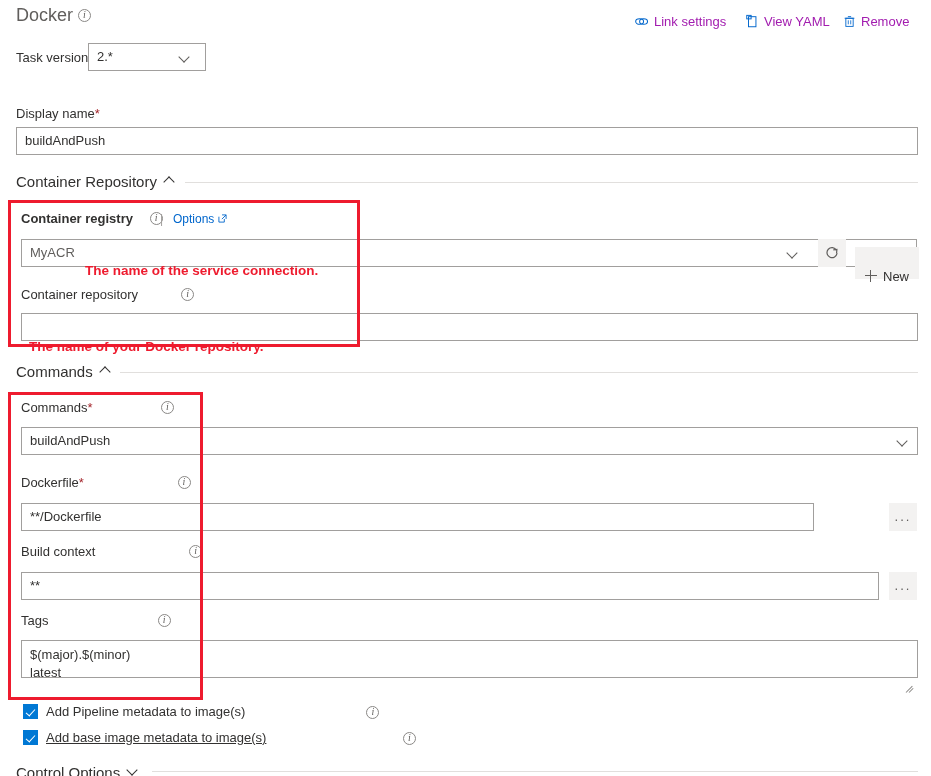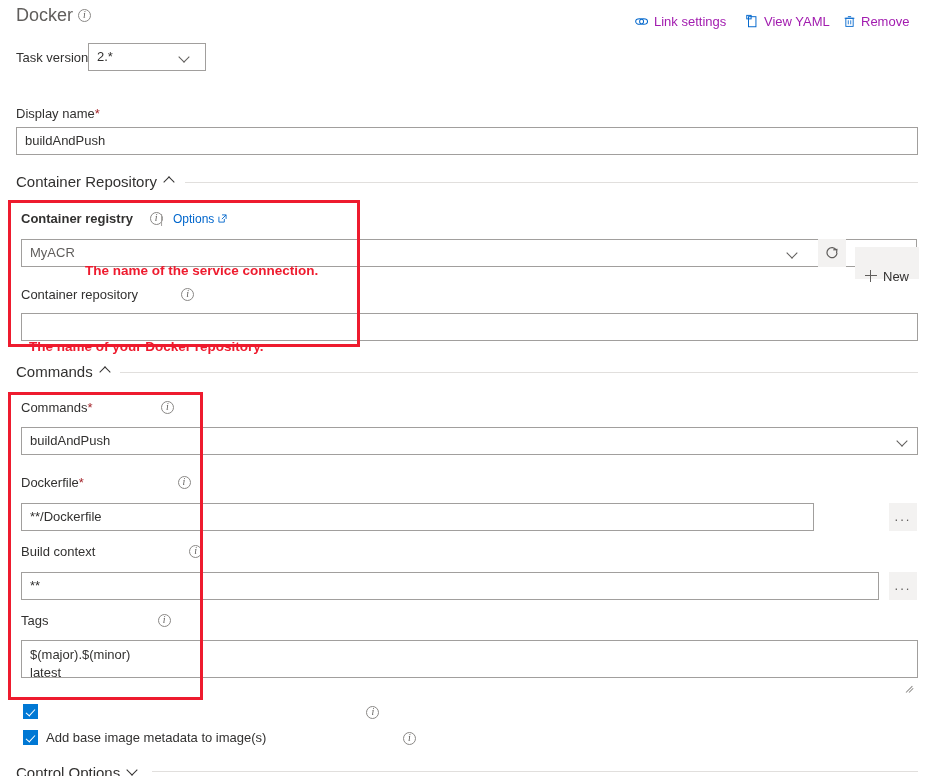--- a/index.html
+++ b/index.html
@@ -416,25 +416,25 @@
 <span class="abs info-icon" style="left:58px; top:613px;"></span>
 <div class="ta" style="left:21px; top:640px; width:897px; height:38px;">$(major).$(minor)
 latest</div>
 <div class="resize-grip" style="left:906px; top:683px;">
   <i style="width:9px; left:0px; top:9px; transform:rotate(-45deg);"></i>
   <i style="width:6px; left:3px; top:9px; transform:rotate(-45deg);"></i>
 </div>
 
 
 <div class="cbx-row" style="left:23px; top:703px;">
-  <span class="cbx"></span>
+  <span class="cbx"></span><span class="cbx-label">Add Pipeline metadata to image(s)</span>
 </div>
 <span class="abs info-icon" style="left:250px; top:705px;"></span>
 
-<div class="cbx-row" style="left:23px; top:729px;">
+<div class="cbx-row" style="left:23px; top:729px;text-decoration:underline;">
   <span class="cbx"></span><span class="cbx-label">Add base image metadata to image(s)</span>
 </div>
 <span class="abs info-icon" style="left:270px; top:731px;"></span>
 
 
 <div class="anno-box" style="left:8px; top:392px; width:195px; height:308px;"></div>
 
 
 <div class="section-head" style="top:763px;">
   <span>Control Options</span><span class="section-caret down"></span>

